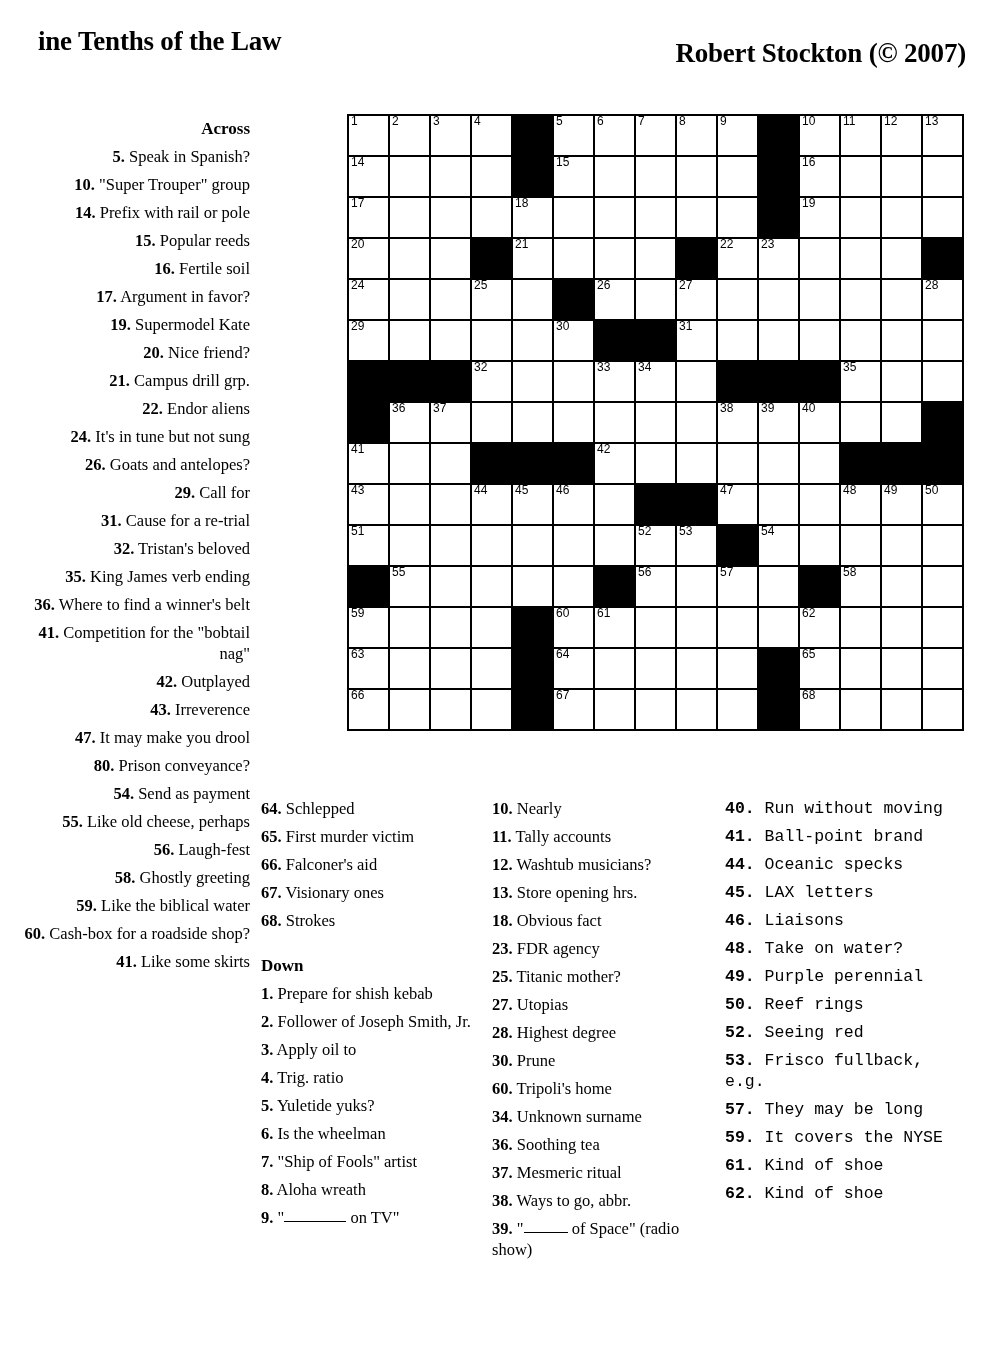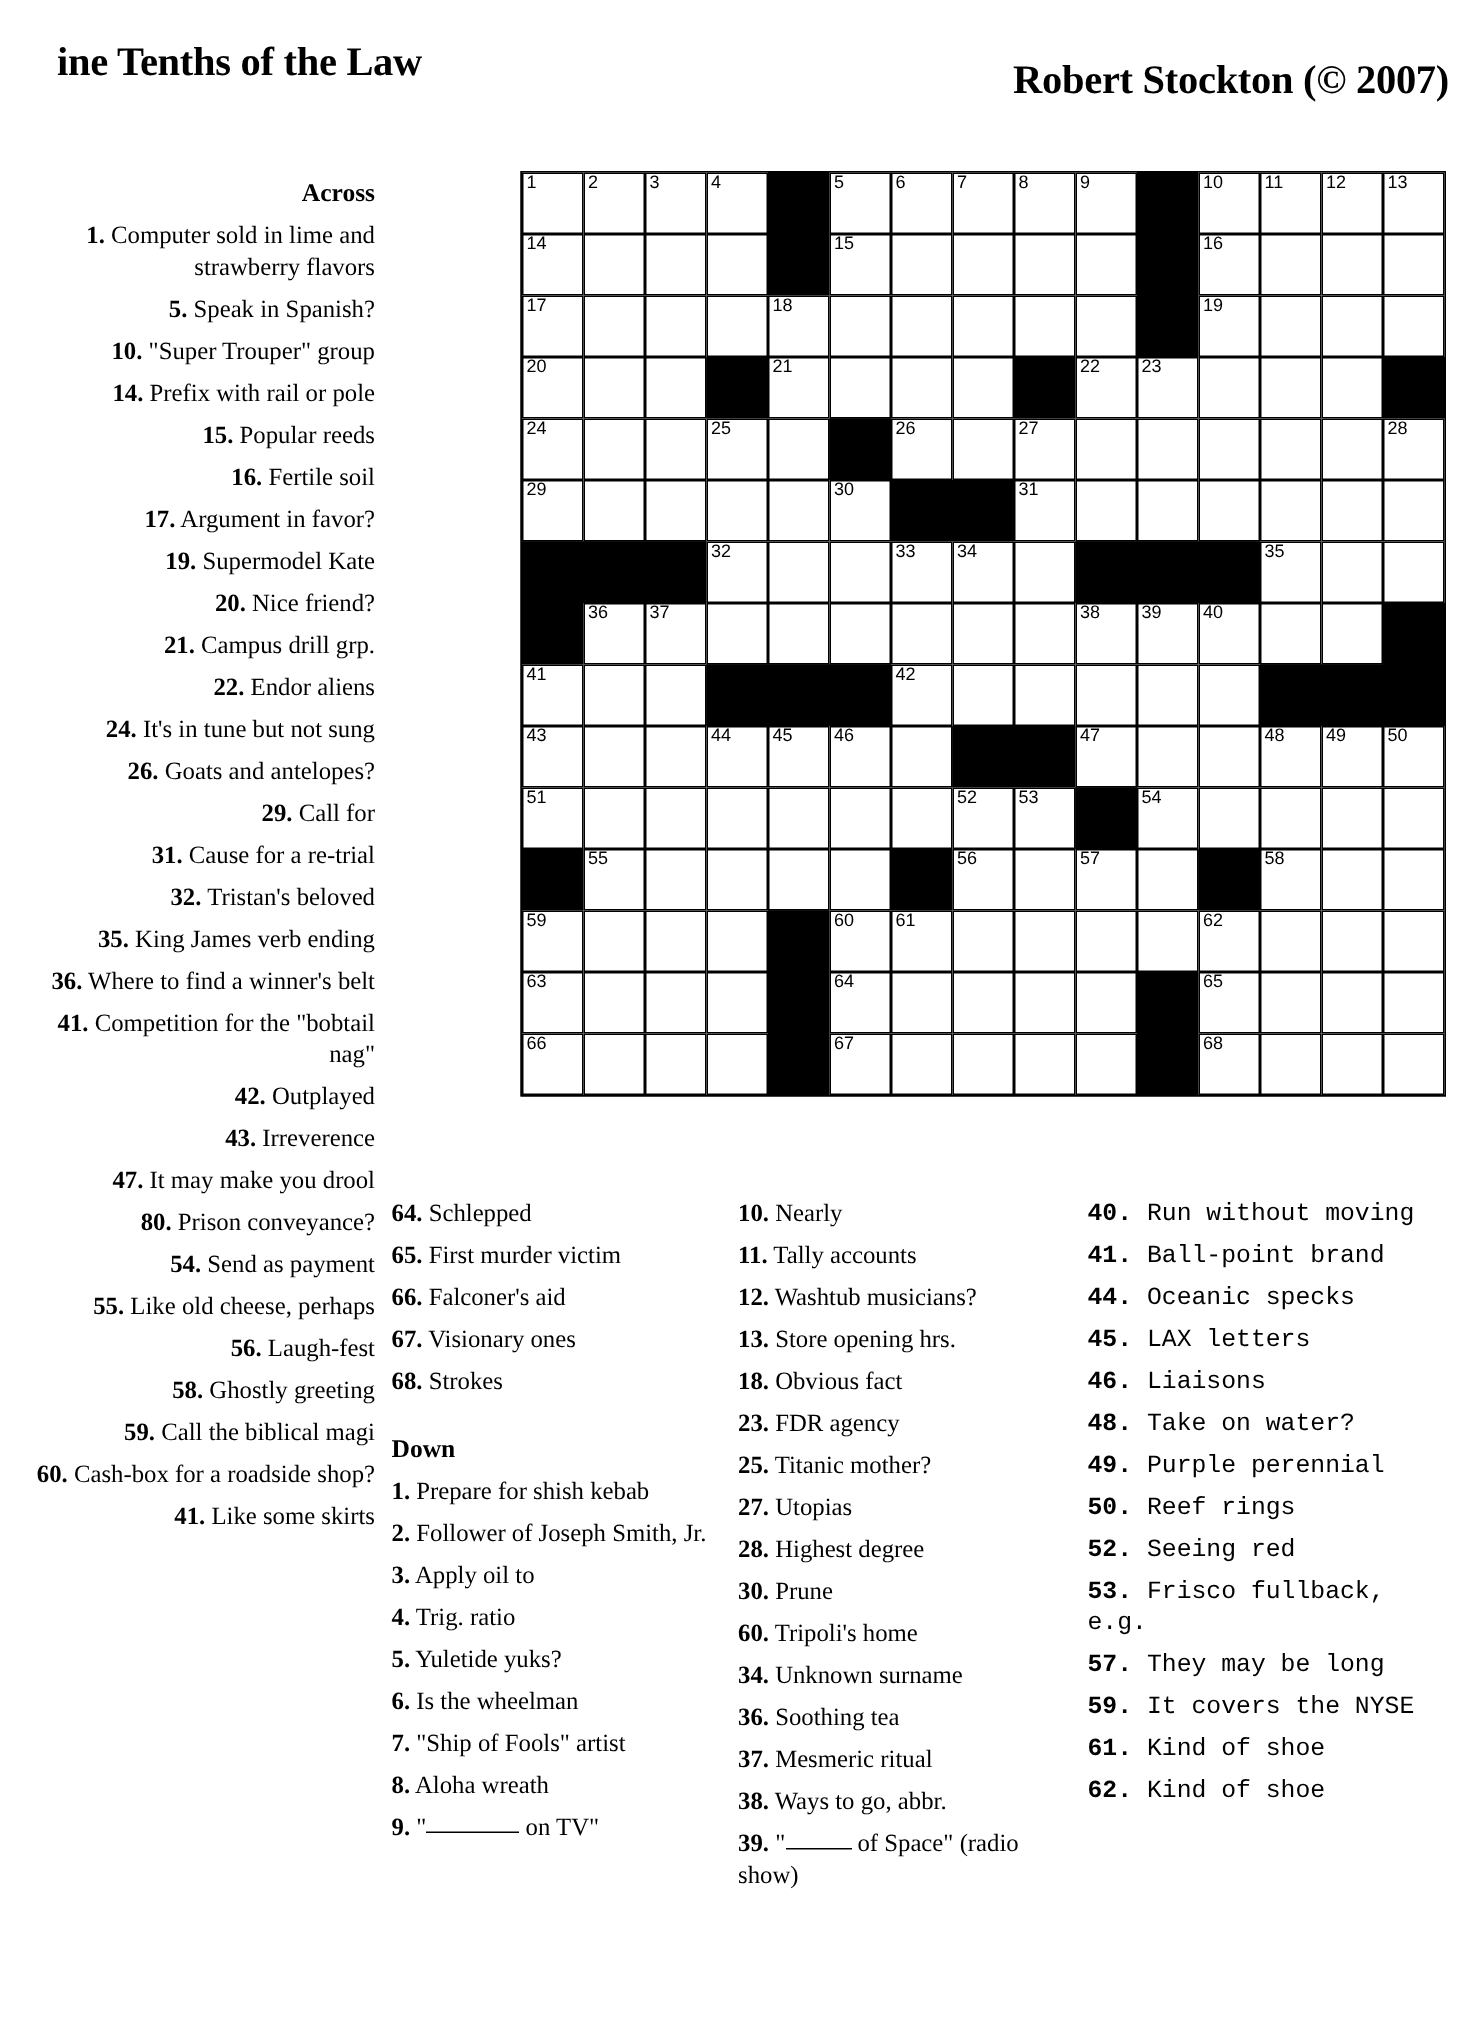--- a/index.html
+++ b/index.html
@@ -491,21 +491,20 @@
       </div>
       <div class="cell"></div>
       <div class="cell"></div>
       <div class="cell"></div>
     </div>
 </div>
 
 <div class="clue-col" id="col-1">
   <div class="section-head">Across</div>
   <div id="across-col1-list">
-      <p class="clue"><span class="cnum">1.</span><span class="ctext"> Computer sold in lime and strawberry flavors</span></p>
       <p class="clue"><span class="cnum">5.</span><span class="ctext"> Speak in Spanish?</span></p>
       <p class="clue"><span class="cnum">10.</span><span class="ctext"> "Super Trouper" group</span></p>
       <p class="clue"><span class="cnum">14.</span><span class="ctext"> Prefix with rail or pole</span></p>
       <p class="clue"><span class="cnum">15.</span><span class="ctext"> Popular reeds</span></p>
       <p class="clue"><span class="cnum">16.</span><span class="ctext"> Fertile soil</span></p>
       <p class="clue"><span class="cnum">17.</span><span class="ctext"> Argument in favor?</span></p>
       <p class="clue"><span class="cnum">19.</span><span class="ctext"> Supermodel Kate</span></p>
       <p class="clue"><span class="cnum">20.</span><span class="ctext"> Nice friend?</span></p>
       <p class="clue"><span class="cnum">21.</span><span class="ctext"> Campus drill grp.</span></p>
       <p class="clue"><span class="cnum">22.</span><span class="ctext"> Endor aliens</span></p>
@@ -518,21 +517,21 @@
       <p class="clue"><span class="cnum">36.</span><span class="ctext"> Where to find a winner's belt</span></p>
       <p class="clue"><span class="cnum">41.</span><span class="ctext"> Competition for the "bobtail nag"</span></p>
       <p class="clue"><span class="cnum">42.</span><span class="ctext"> Outplayed</span></p>
       <p class="clue"><span class="cnum">43.</span><span class="ctext"> Irreverence</span></p>
       <p class="clue"><span class="cnum">47.</span><span class="ctext"> It may make you drool</span></p>
       <p class="clue"><span class="cnum">80.</span><span class="ctext"> Prison conveyance?</span></p>
       <p class="clue"><span class="cnum">54.</span><span class="ctext"> Send as payment</span></p>
       <p class="clue"><span class="cnum">55.</span><span class="ctext"> Like old cheese, perhaps</span></p>
       <p class="clue"><span class="cnum">56.</span><span class="ctext"> Laugh-fest</span></p>
       <p class="clue"><span class="cnum">58.</span><span class="ctext"> Ghostly greeting</span></p>
-      <p class="clue"><span class="cnum">59.</span><span class="ctext"> Call the biblical magi</span></p>
+      <p class="clue"><span class="cnum">59.</span><span class="ctext"> Like the biblical water</span></p>
       <p class="clue"><span class="cnum">60.</span><span class="ctext"> Cash-box for a roadside shop?</span></p>
       <p class="clue"><span class="cnum">41.</span><span class="ctext"> Like some skirts</span></p>
     </div>
 </div>
 
 <div class="clue-col" id="col-2">
   <div id="across-col2-list">
       <p class="clue"><span class="cnum">64.</span><span class="ctext"> Schlepped</span></p>
       <p class="clue"><span class="cnum">65.</span><span class="ctext"> First murder victim</span></p>
       <p class="clue"><span class="cnum">66.</span><span class="ctext"> Falconer's aid</span></p>

